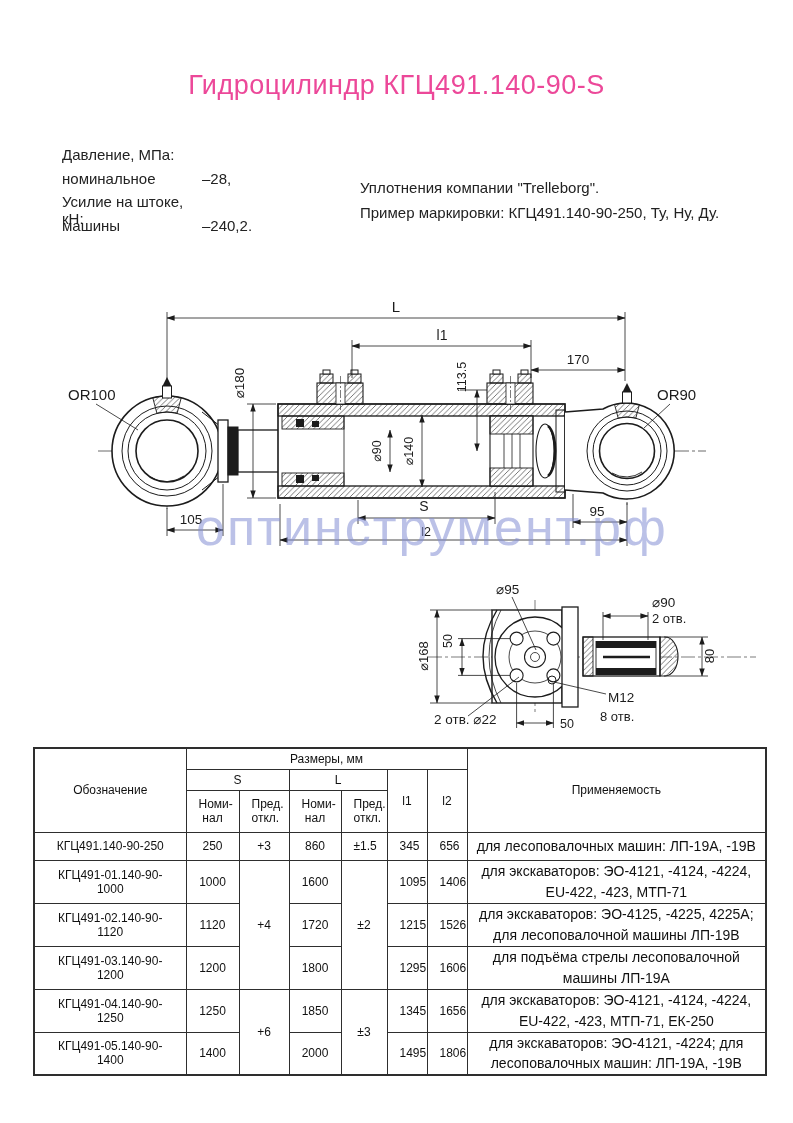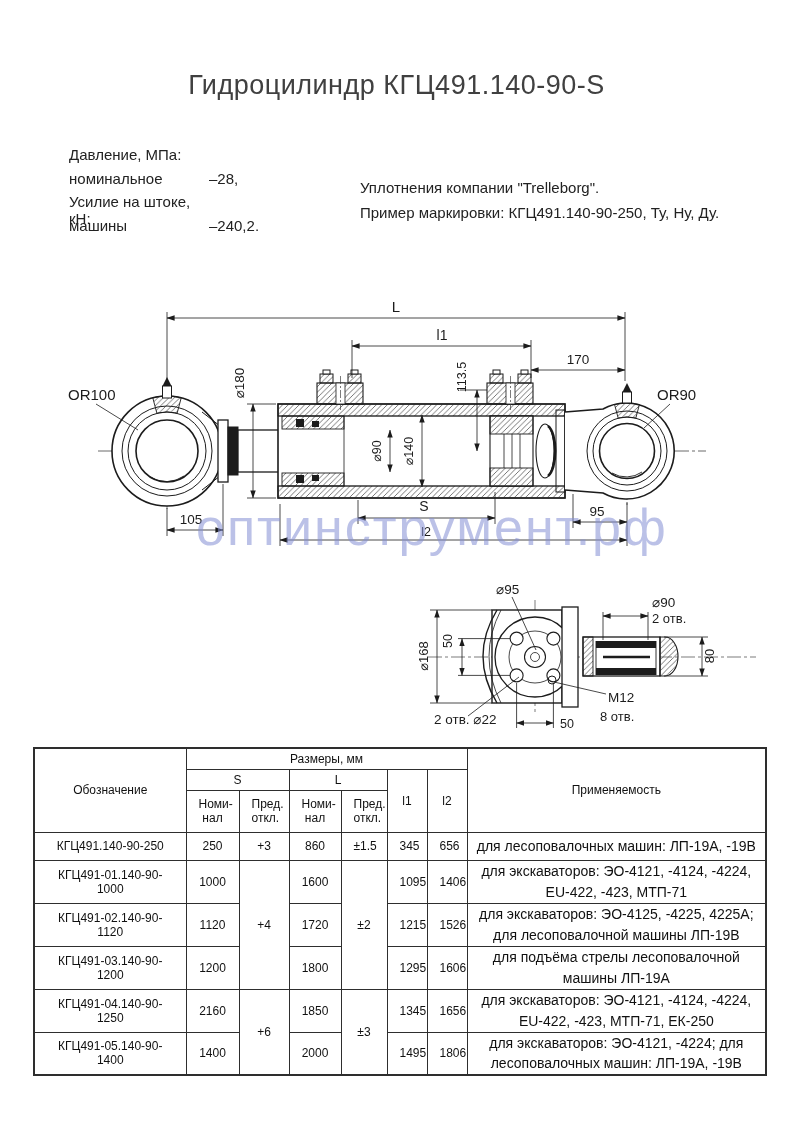--- a/index.html
+++ b/index.html
@@ -3,24 +3,24 @@
 <meta charset="utf-8">
 <style>
   html,body{margin:0;padding:0;}
   body{
     width:793px;height:1123px;background:#ffffff;position:relative;overflow:hidden;
     font-family:"Liberation Sans",sans-serif;color:#1c1c1c;
     -webkit-font-smoothing:antialiased;
   }
   .title{
     position:absolute;left:0;right:0;top:70px;text-align:center;
-    font-size:27px;letter-spacing:.5px;color:#404040;
+    font-size:27px;letter-spacing:.5px;color:#ec4899;
   }
   .specs{position:absolute;left:62px;top:146px;font-size:15px;color:#222;}
-  .spec-row{display:flex;height:23.5px;width:250px;align-items:flex-start;margin-left:7px;}
+  .spec-row{display:flex;height:23.5px;width:250px;align-items:flex-start;}
   .spec-label{width:140px;}
   .spec-value{flex:1;}
   .notes{position:absolute;left:360px;top:175px;font-size:15px;line-height:25px;color:#222;}
   .drawing-svg{position:absolute;left:0;top:290px;width:793px;height:450px;}
   .watermark{
     position:absolute;left:196px;top:497px;z-index:6;
     font-size:52px;letter-spacing:2px;color:rgba(132,142,212,0.55);
     white-space:nowrap;pointer-events:none;
   }
   .spec-table{
@@ -340,21 +340,21 @@
     <tr class="br">
       <td>КГЦ491-03.140-90-1200</td>
       <td>1200</td>
       <td>1800</td>
       <td>1295</td>
       <td>1606</td>
       <td class="app">для  подъёма стрелы лесоповалочной машины ЛП-19А</td>
     </tr>
     <tr class="br">
       <td>КГЦ491-04.140-90-1250</td>
-      <td>2160</td>
+      <td>1250</td>
       <td rowspan="2">+6</td>
       <td>1850</td>
       <td rowspan="2">±3</td>
       <td>1345</td>
       <td>1656</td>
       <td class="app">для экскаваторов: ЭО-4121, -4124, -4224, EU-422, -423, МТП-71, ЕК-250</td>
     </tr>
     <tr class="br">
       <td>КГЦ491-05.140-90-1400</td>
       <td>1400</td>

